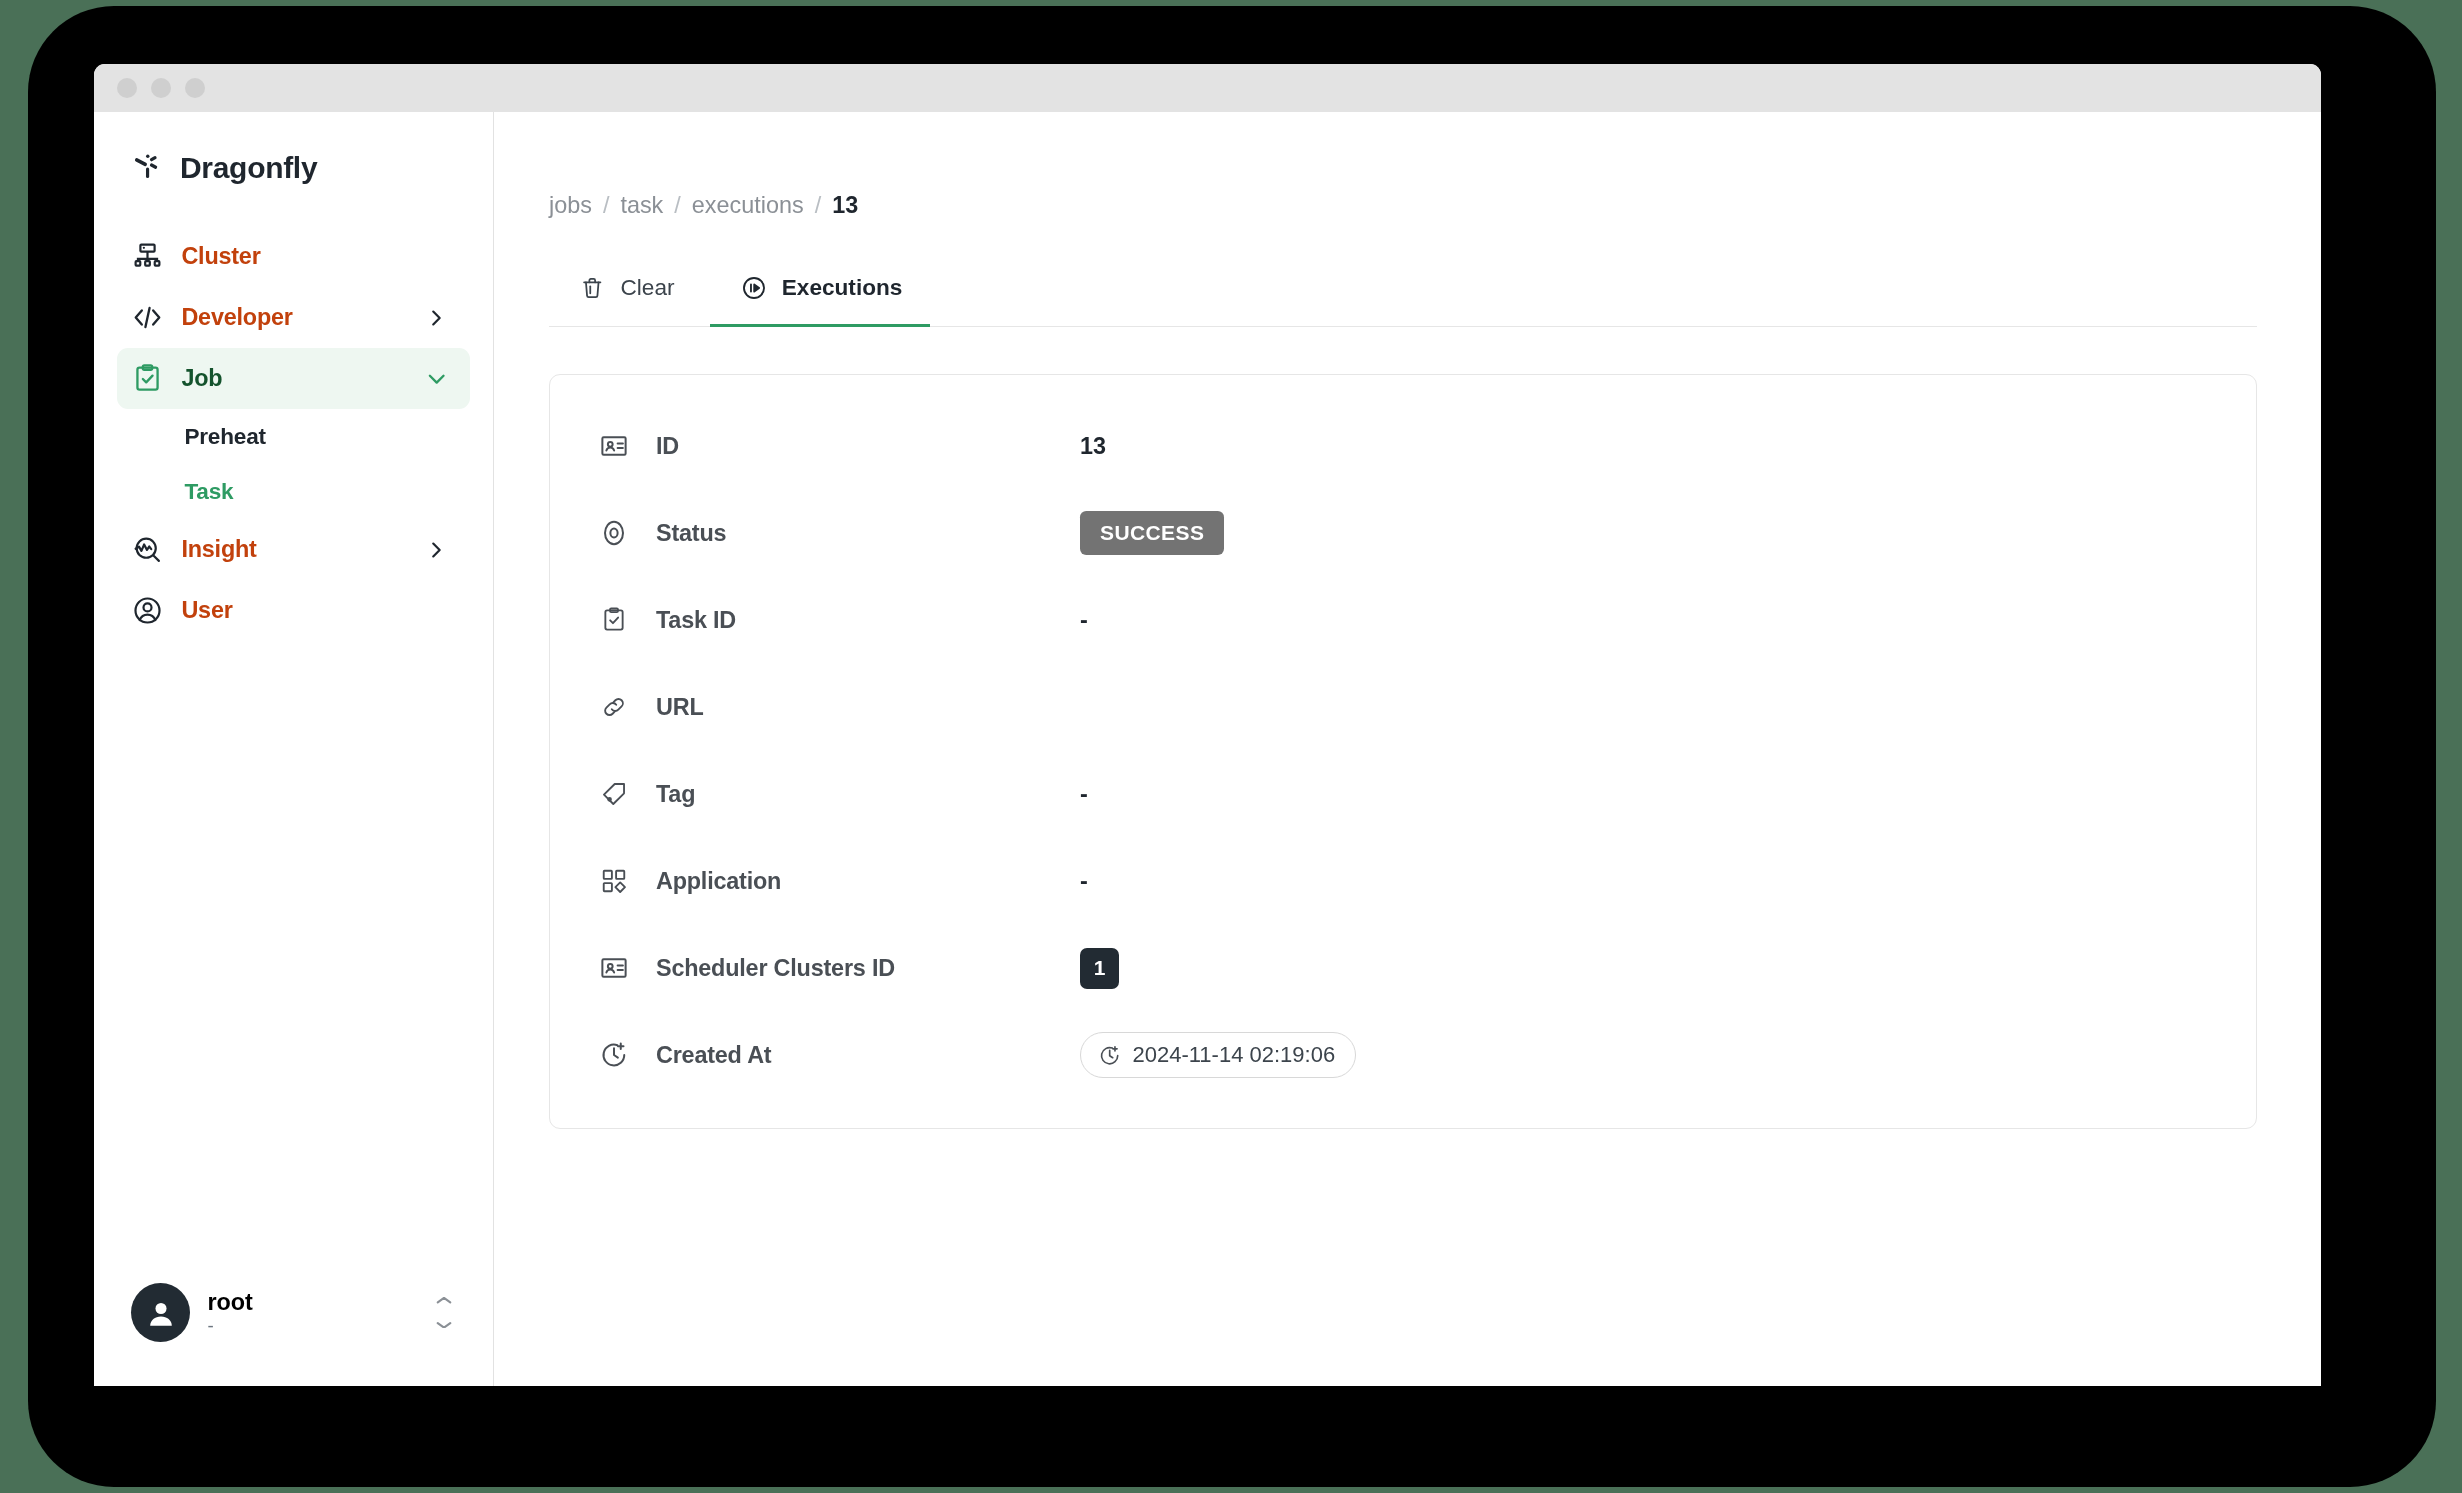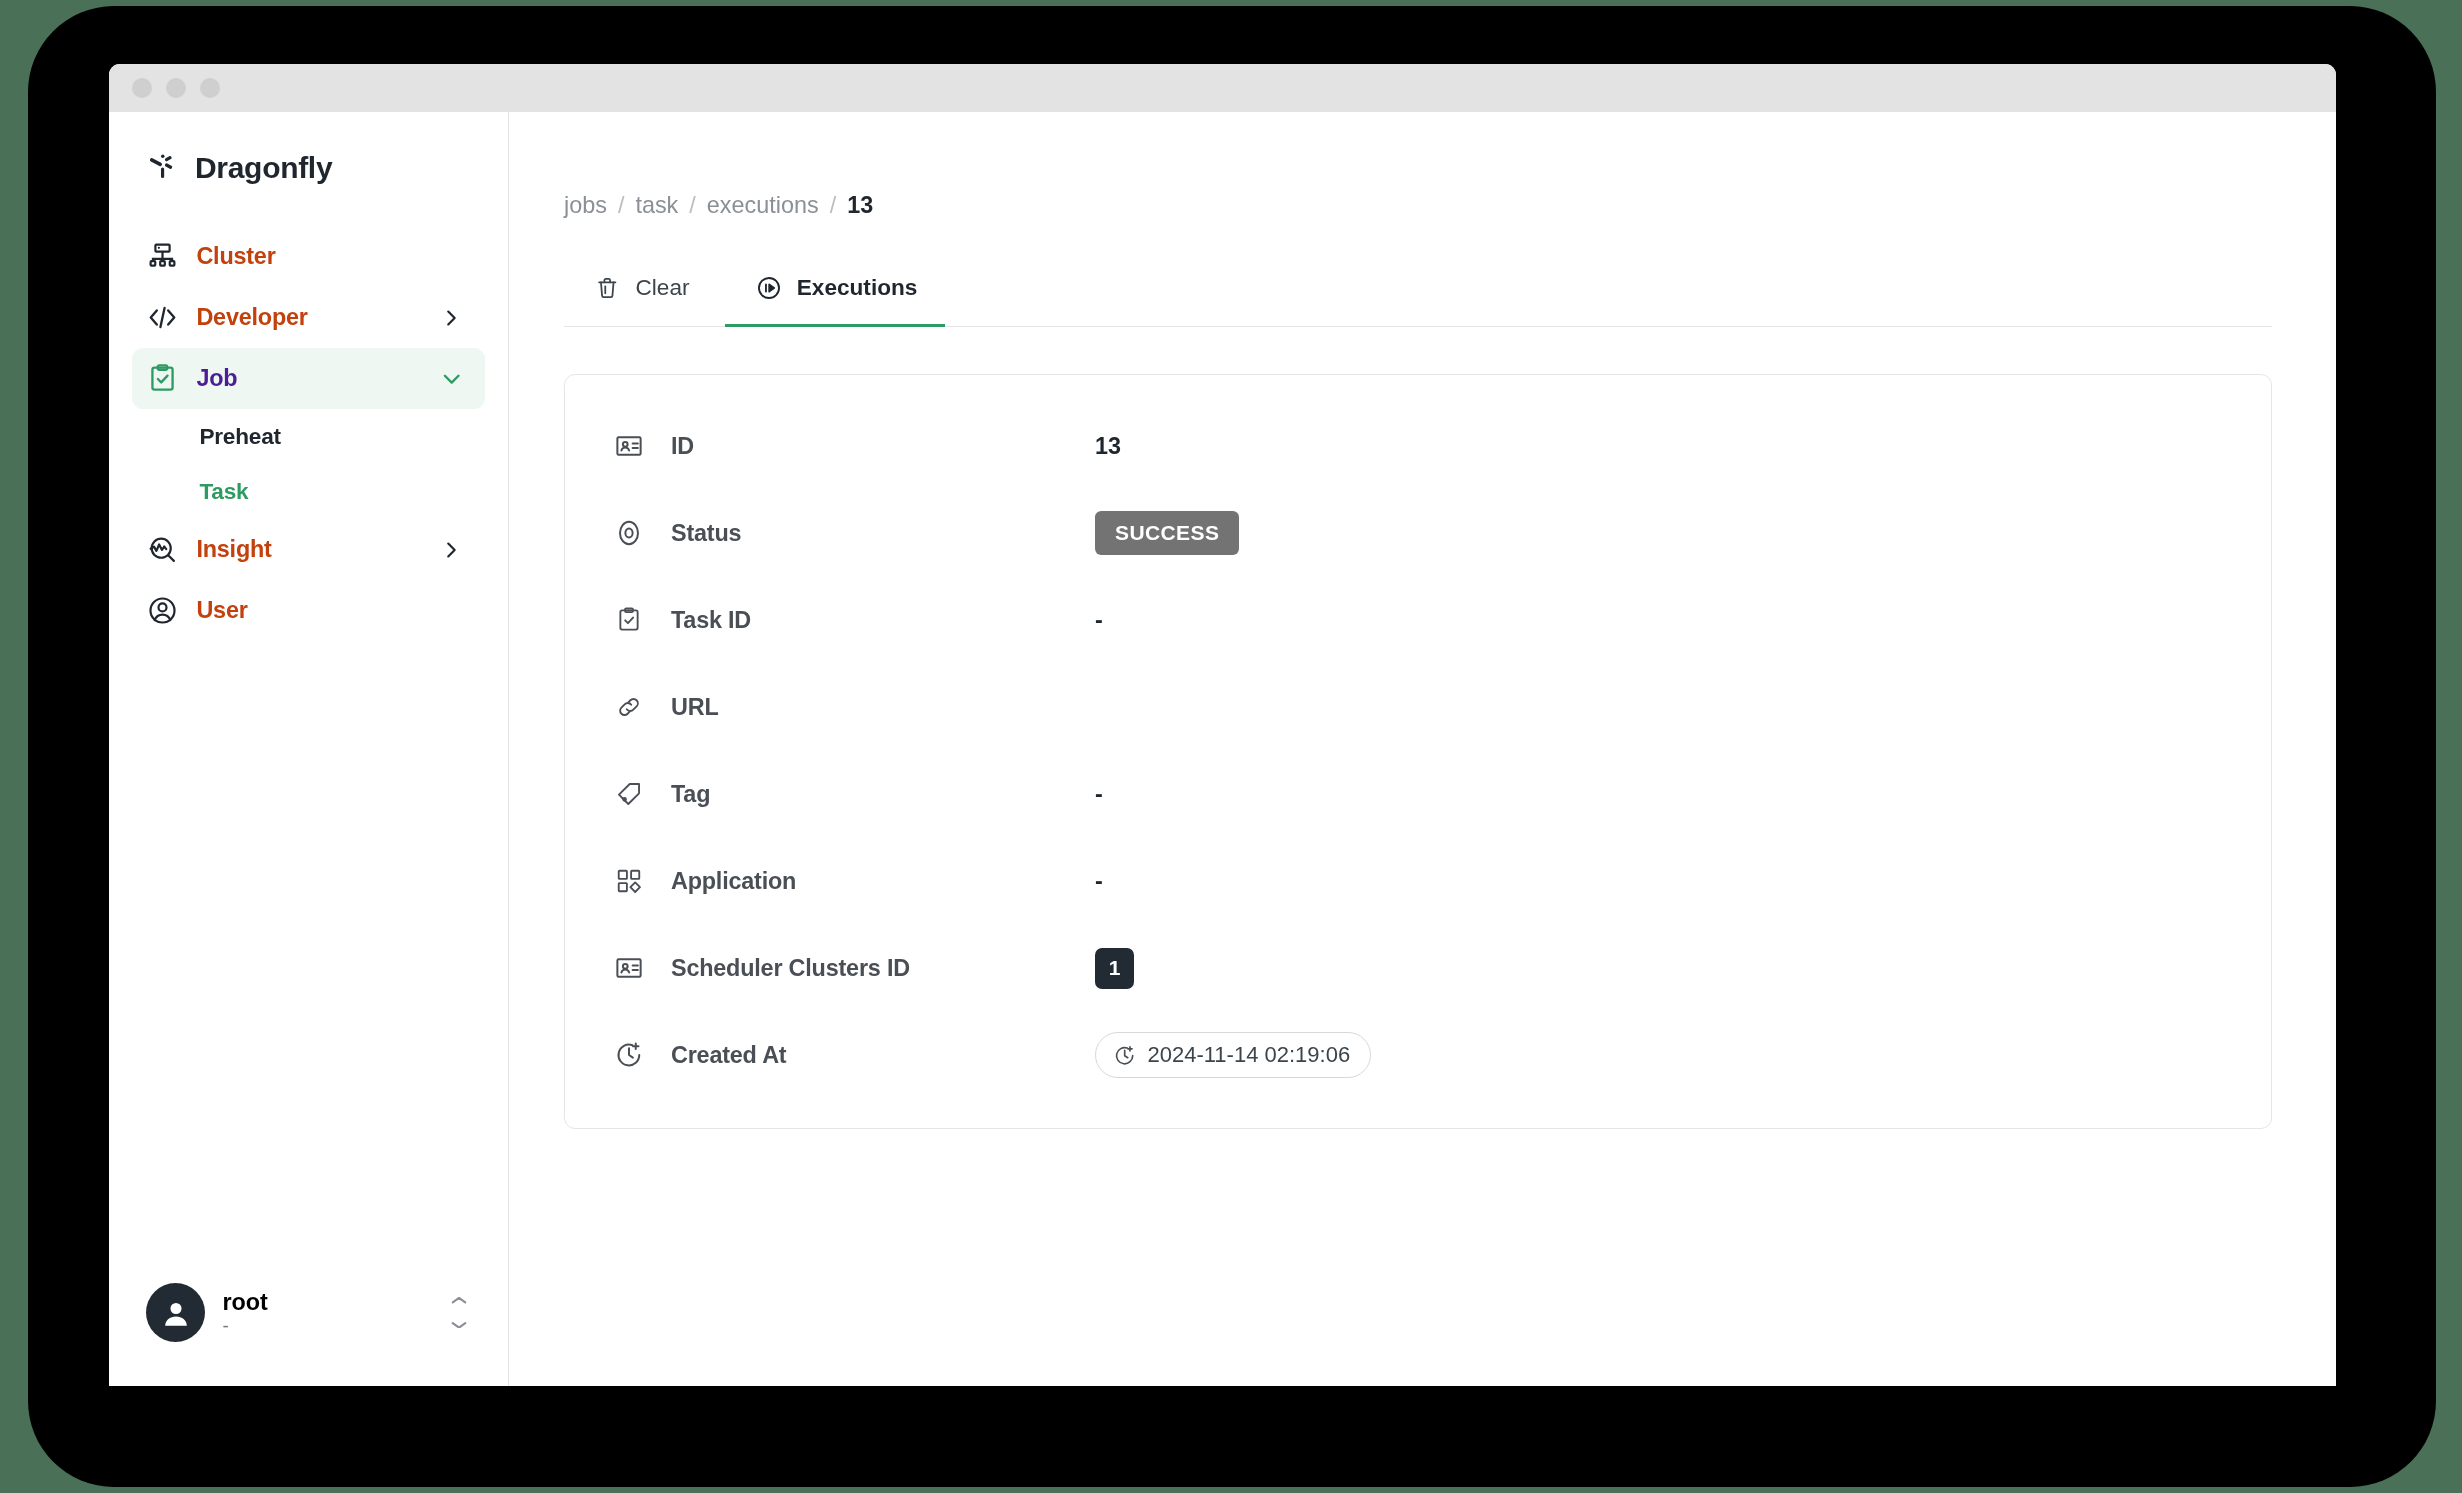--- a/index.html
+++ b/index.html
@@ -11,21 +11,21 @@
   }
   #device-frame {
     position: absolute;
     left: 28px; top: 6.2px;
     width: 2408px; height: 1481px;
     background: #000000;
     border-radius: 86px;
   }
   #browser-window {
     position: absolute;
-    left: 109px; top: 64px;
+    left: 94px; top: 64px;
     width: 2227px; height: 1322px;
     background: #ffffff;
     border-radius: 11px 11px 0 0;
     overflow: hidden;
     display: flex;
     flex-direction: column;
   }
   #titlebar {
     height: 48px;
     background: #e3e3e3;
@@ -59,21 +59,21 @@
   .nav-item {
     display: flex; align-items: center; gap: 17px;
     height: 61px;
     padding: 0 20px 0 14px;
     border-radius: 11px;
     color: #c2410c;
     cursor: pointer;
   }
   .nav-item .nav-label { font-size: 23.4px; font-weight: 700; letter-spacing: -0.2px; flex: 1; }
   .nav-item.active { background: #eef7f1; color: #2e9b63; }
-  .nav-item.active .nav-label { color: #4c1d95; }
+  .nav-item.active .nav-label { color: #14532d; }
   .nav-icon { width: 33px; height: 33px; flex: 0 0 33px; display: flex; align-items: center; justify-content: center; }
   .nav-chev { width: 26.5px; height: 26.5px; flex: 0 0 26.5px; display:flex; align-items:center; justify-content:center; }
   .sub-item {
     display: flex; align-items: center;
     height: 55px; padding-left: 67px;
     font-size: 22.6px; font-weight: 700; color: #1f262e;
     cursor: pointer; letter-spacing: -0.2px;
   }
   .sub-item.active { color: #2e9b63; }
   #sidebar-spacer { flex: 1 1 auto; }

